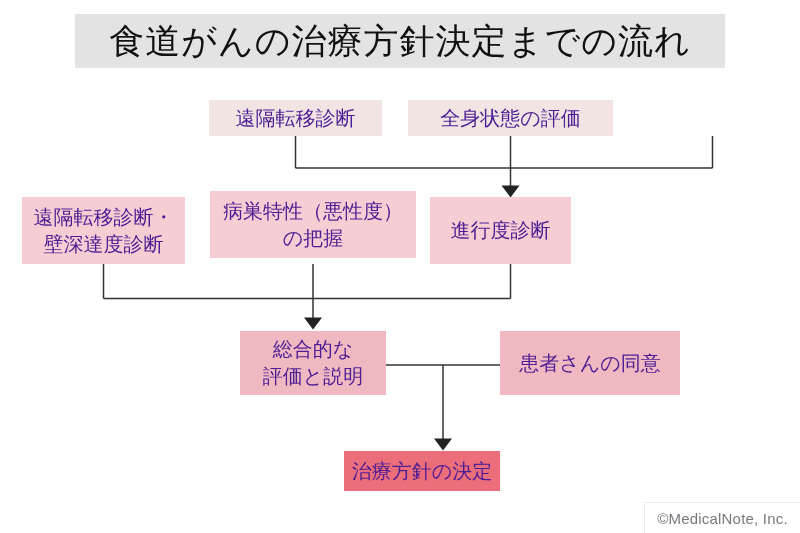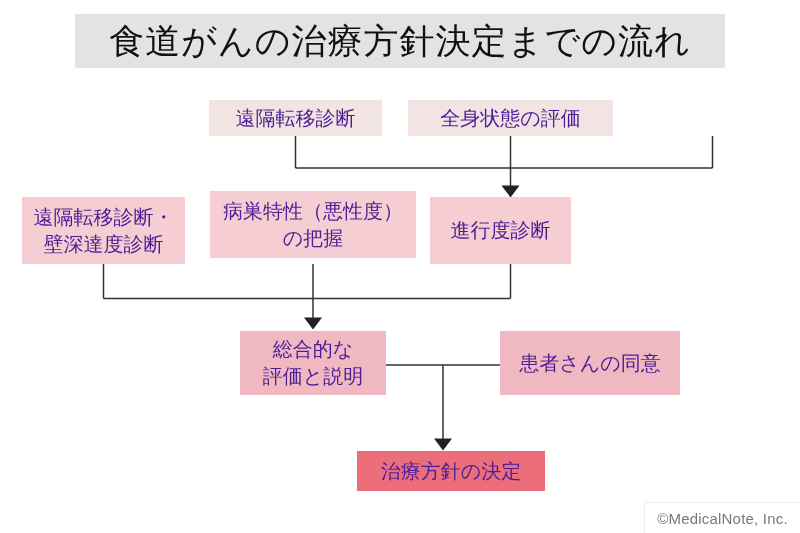--- a/index.html
+++ b/index.html
@@ -80,21 +80,21 @@
   </div>
 
   <div class="box s3" style="left:500px;top:331px;width:180px;height:64px">
     <span>患者さんの同意</span>
   </div>
   <div class="box s3" style="left:240px;top:331px;width:146px;height:64px">
     <span>総合的な</span>
     <span>評価と説明</span>
   </div>
 
-  <div class="box s4" style="left:357px;top:451px;width:188px;height:40px">
+  <div class="box s4" style="left:344px;top:451px;width:156px;height:40px">
     <span>治療方針の決定</span>
   </div>
 
   <div class="copyright">
     <span>©MedicalNote, Inc.</span>
   </div>
 
 </div>
 
 </body></html>

